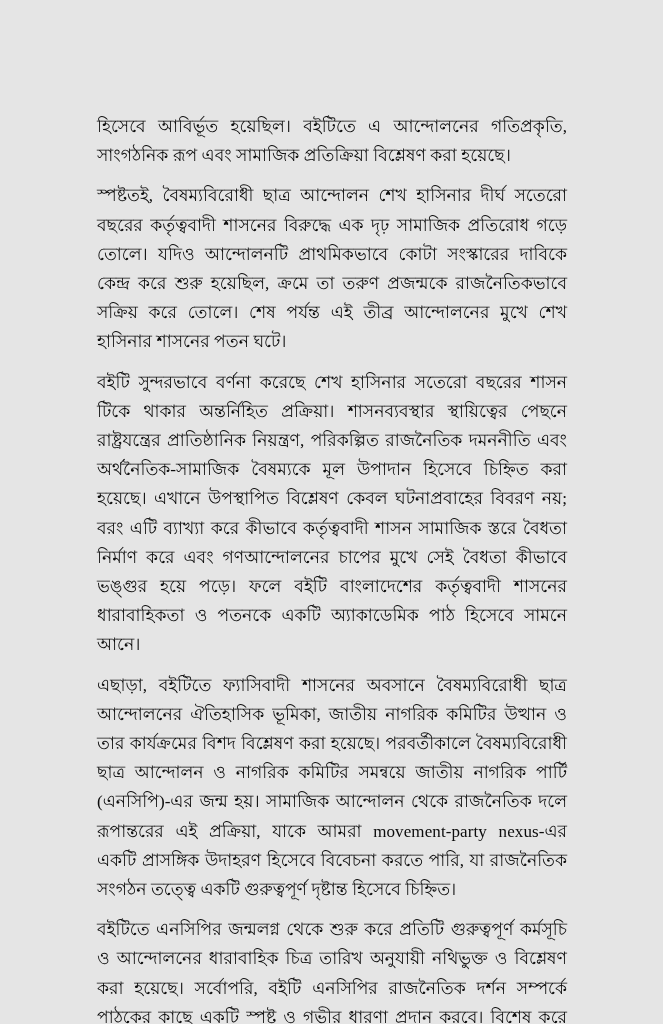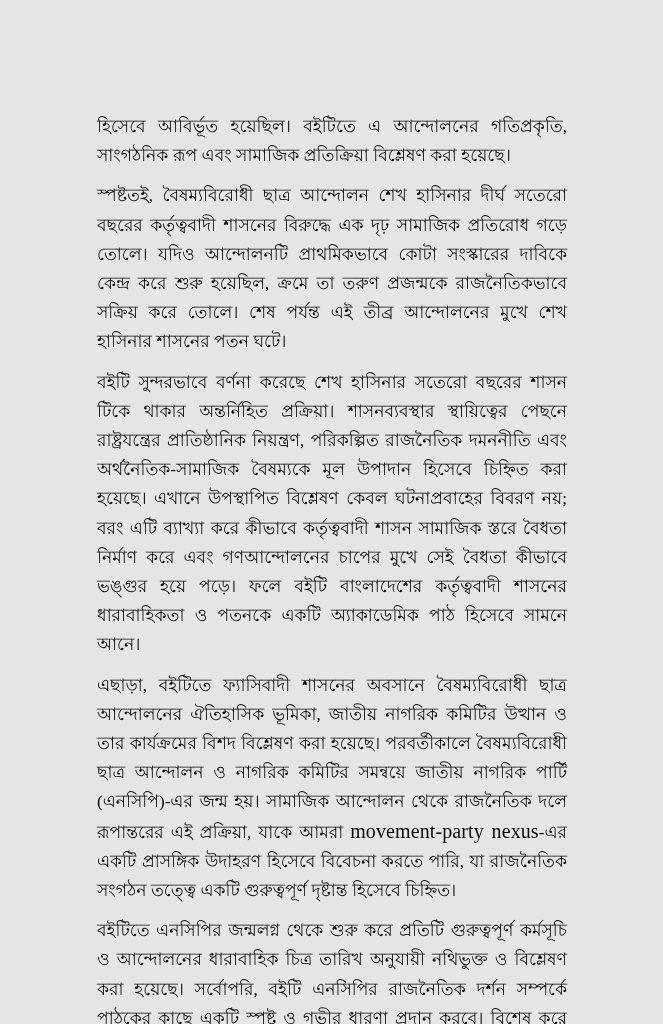--- a/index.html
+++ b/index.html
@@ -33,21 +33,21 @@
     text-justify: inter-word;
     word-spacing: 0.2px;
     -webkit-font-smoothing: antialiased;
   }
   .para:last-child {
     margin-bottom: 0;
   }
   
   .latin {
     font-family: "Liberation Serif", "DejaVu Serif", serif;
-    font-size: 20px;
+    font-size: 17px;
     letter-spacing: 0.1px;
   }
 </style>
 </head>
 <body>
 
 <div class="page">
 
   <div class="text-column">
 

